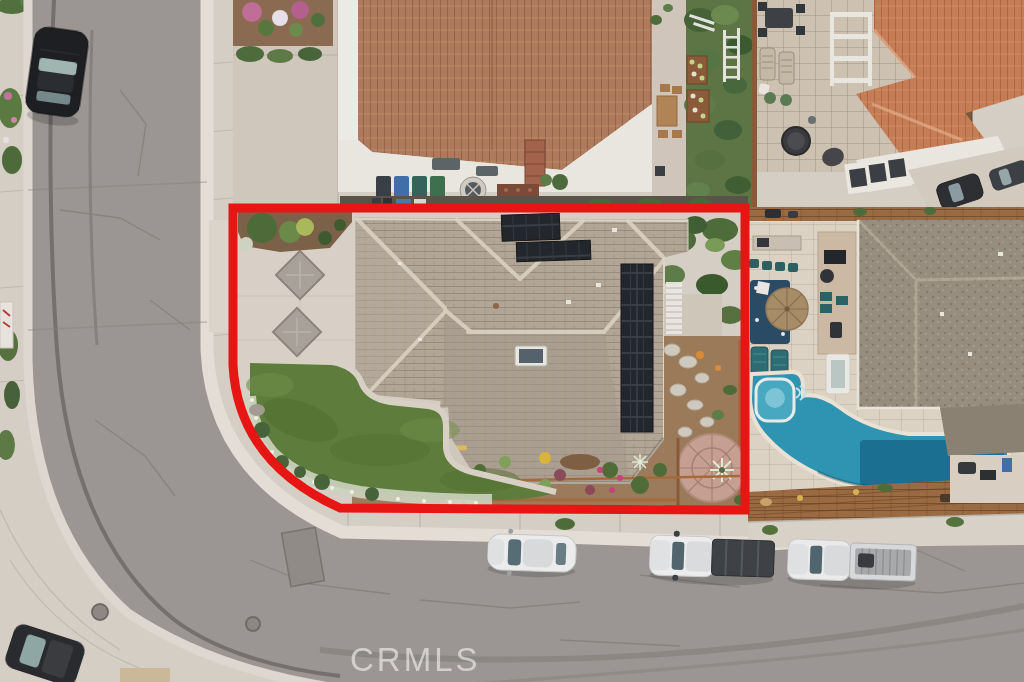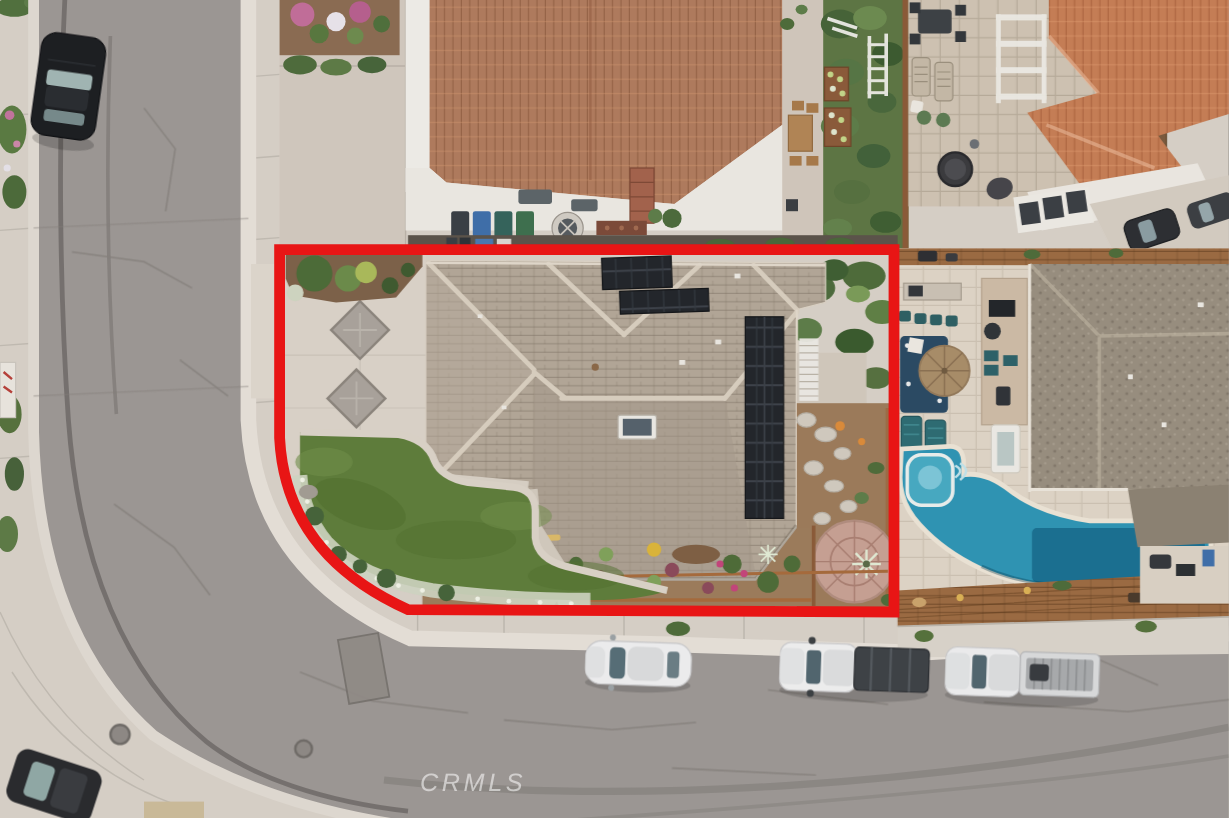--- a/index.html
+++ b/index.html
@@ -1,21 +1,21 @@
 <!DOCTYPE html>
 <html><head>
 <meta charset="utf-8">
 <style>
   html,body{margin:0;padding:0;background:#222;}
   #stage{position:relative;width:1024px;height:682px;overflow:hidden;
          font-family:"Liberation Sans",sans-serif;background:#d5cec5;}
   #stage svg{position:absolute;left:0;top:0;display:block;}
-  .watermark{position:absolute;left:350px;top:641px;font-size:21px;font-weight:400;
+  .watermark{position:absolute;left:350px;top:641px;font-size:33px;font-weight:400;
              letter-spacing:3px;color:rgba(255,255,255,0.55);pointer-events:none;
-             font-family:"Liberation Sans",sans-serif;font-style:italic;}
+             font-family:"Liberation Sans",sans-serif;}
 </style>
 </head>
 <body>
 
 <div id="stage">
 <svg width="1024" height="682" viewBox="0 0 1024 682">
   <defs>
     <pattern id="pShingle" width="20" height="7" patternUnits="userSpaceOnUse">
       <rect width="20" height="7" fill="#b1a596"></rect>
       <path d="M0,6.5 H20" stroke="rgba(128,116,102,0.5)" stroke-width="1"></path>

